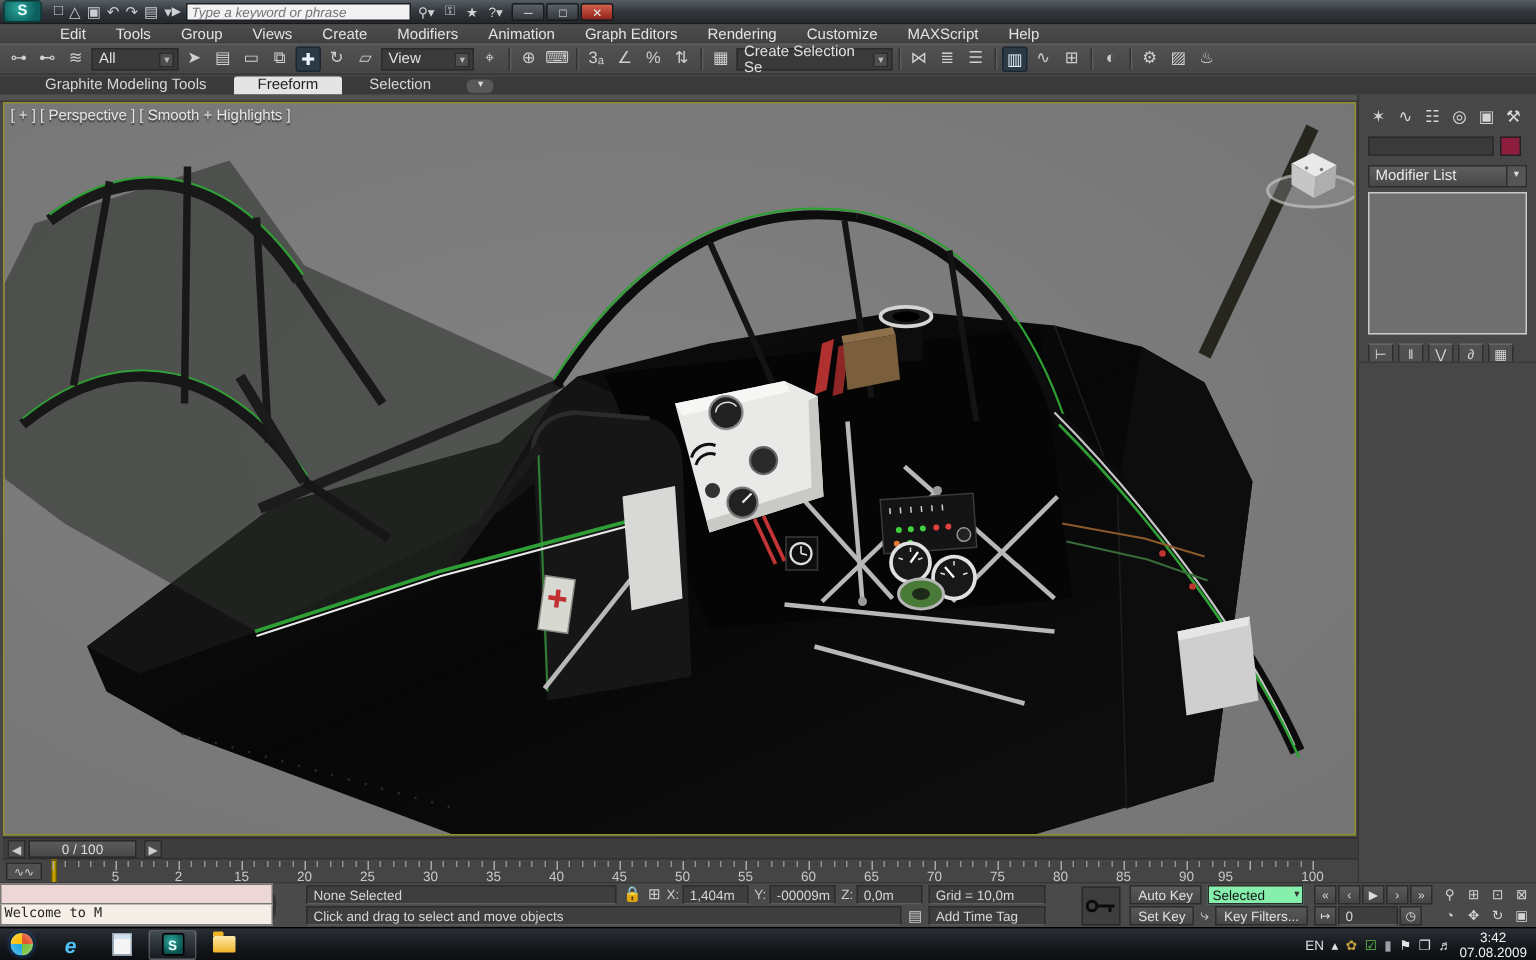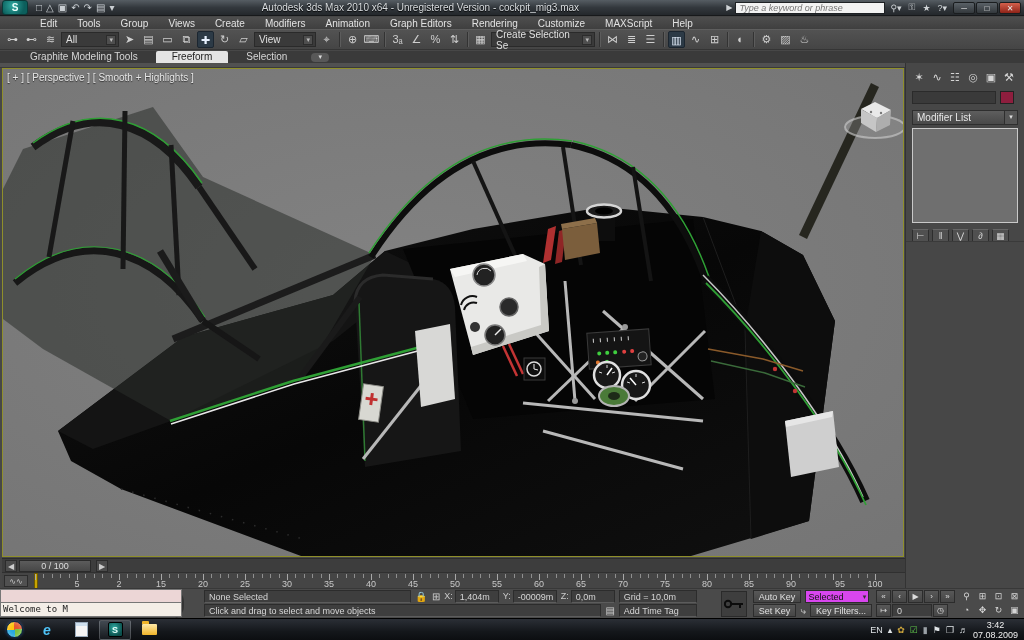--- a/index.html
+++ b/index.html
@@ -110,21 +110,21 @@
   .promptline { flex:1; }
   .sb-ico { color:#cfcfcf; font-size:10px; }
   .coord { display:flex; align-items:center; gap:2px; font-size:9px; color:#ccc; }
   .coord .val { width:44px; }
   .keybtn-big { width:26px; height:26px; margin:2px 4px; background:#3e3e3e; border:1px solid #2a2a2a;
     display:flex; align-items:center; justify-content:center; }
   .sb-keys { display:flex; flex-direction:column; }
   .sb-keys .sb-row { padding:0 2px; }
   .graybtn { background:linear-gradient(#585858,#464646); border:1px solid #2c2c2c; color:#e0e0e0;
     font-size:9px; height:13px; line-height:12px; padding:0 5px; }
-  .whitedrop { background:#d946ef; color:#111; border:1px solid #2c2c2c; font-size:9px; height:13px; line-height:12px;
+  .whitedrop { background:#86efac; color:#111; border:1px solid #2c2c2c; font-size:9px; height:13px; line-height:12px;
     width:64px; padding:0 2px; display:flex; }
   .whitedrop .dd { margin-left:auto; font-size:7px; color:#333; }
   .playbtns { display:flex; align-items:center; gap:1px; }
   .pbtn { width:15px; height:13px; background:linear-gradient(#585858,#464646); border:1px solid #2c2c2c;
     color:#ddd; font-size:8px; text-align:center; line-height:12px; }
   .navgrid { display:grid; grid-template-columns:repeat(4,15px); grid-auto-rows:13px; gap:1px; padding:1px 2px; }
   .nbtn { background:#4a4a4a; color:#d5d5d5; font-size:9px; text-align:center; line-height:13px; }
 
   
   .taskbar { position:absolute; left:0; top:618px; width:1024px; height:22px;
@@ -156,21 +156,20 @@
     <div class="applogo">S</div>
     <div class="qat">
       <span>□</span>
       <span>△</span>
       <span>▣</span>
       <span>↶</span>
       <span>↷</span>
       <span>▤</span>
       <span>▾</span>
     </div>
-    <div class="wtitle">Autodesk 3ds Max 2010 x64  - Unregistered Version -  cockpit_mig3.max</div>
     <div class="infocenter">
       <span class="ic-arrow">▶</span>
       <input class="ic-search" placeholder="Type a keyword or phrase" style="">
       <span class="ic-btn">⚲▾</span>
       <span class="ic-btn">⚿</span>
       <span class="ic-btn">★</span>
       <span class="ic-btn">?▾</span>
     </div>
     <div class="winbtns">
       <div class="winbtn">─</div>
@@ -566,21 +565,21 @@
         <div class="tick" style="left: 733.8px;"></div>
         <div class="tick" style="left: 742.2px;"></div>
         <div class="tick" style="left: 750.6px;"></div>
         <div class="tick major" style="left: 759px;"></div>
         <div class="ticklabel" style="left: 759px;">90</div>
         <div class="tick" style="left: 767.4px;"></div>
         <div class="tick" style="left: 775.8px;"></div>
         <div class="tick" style="left: 784.2px;"></div>
         <div class="tick" style="left: 792.6px;"></div>
         <div class="tick major" style="left: 801px;"></div>
-        <div class="ticklabel" style="left: 808px;">95</div>
+        <div class="ticklabel" style="left: 785px;">95</div>
         <div class="tick" style="left: 809.4px;"></div>
         <div class="tick" style="left: 817.8px;"></div>
         <div class="tick" style="left: 826.2px;"></div>
         <div class="tick" style="left: 834.6px;"></div>
         <div class="tick major" style="left: 843px;"></div>
         <div class="ticklabel" style="left: 843px;">100</div>
       </div>
   </div>
 
   <div class="statusbar">

